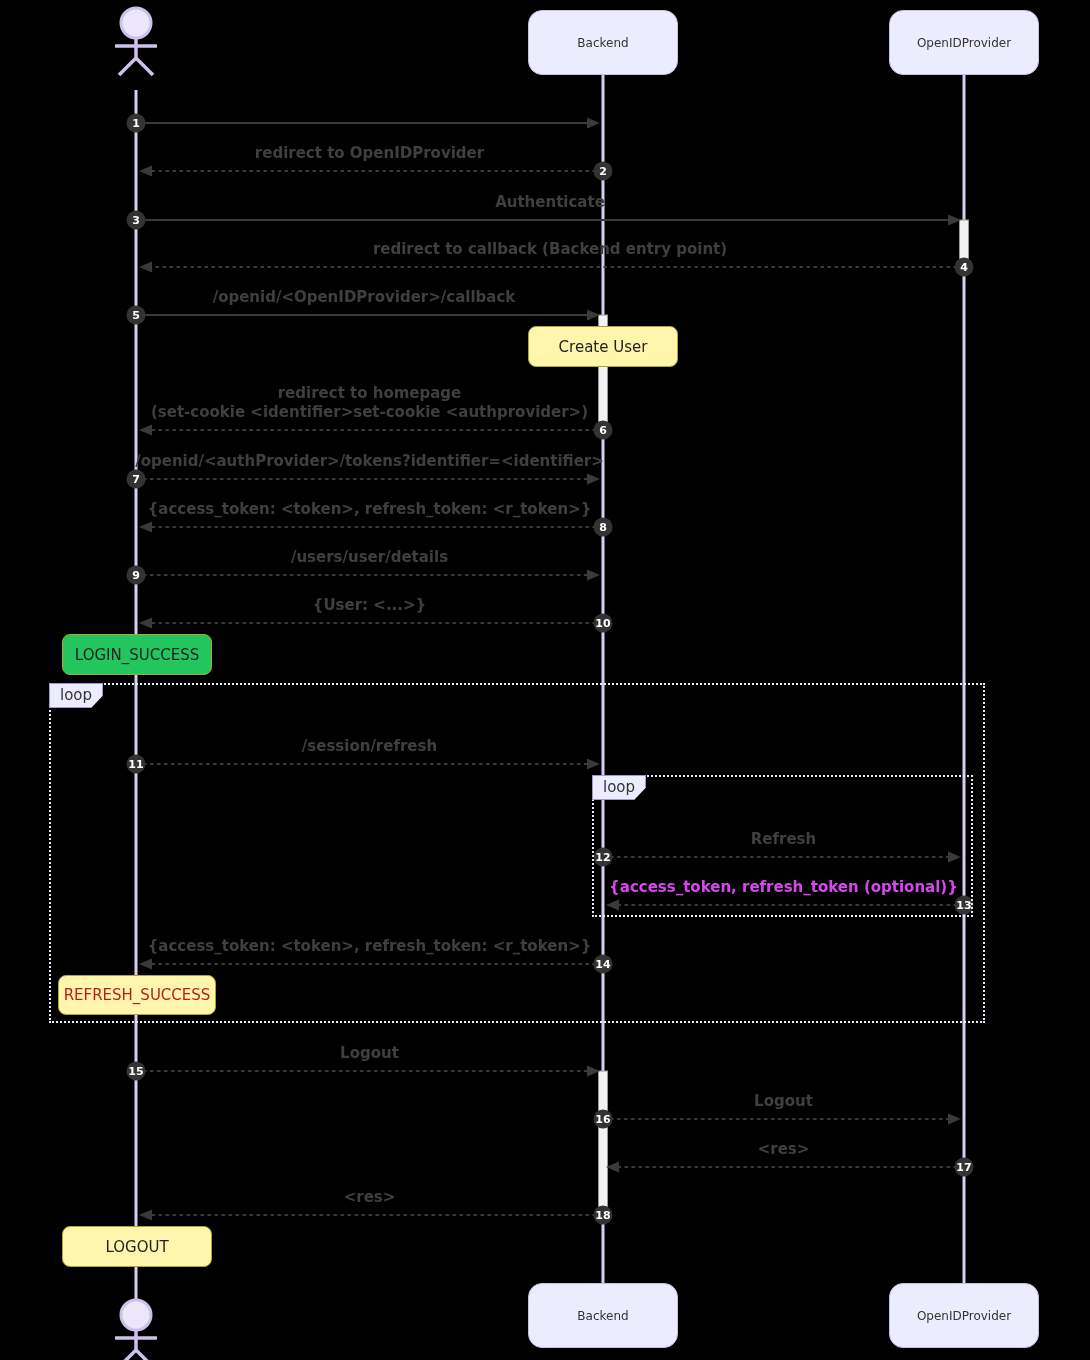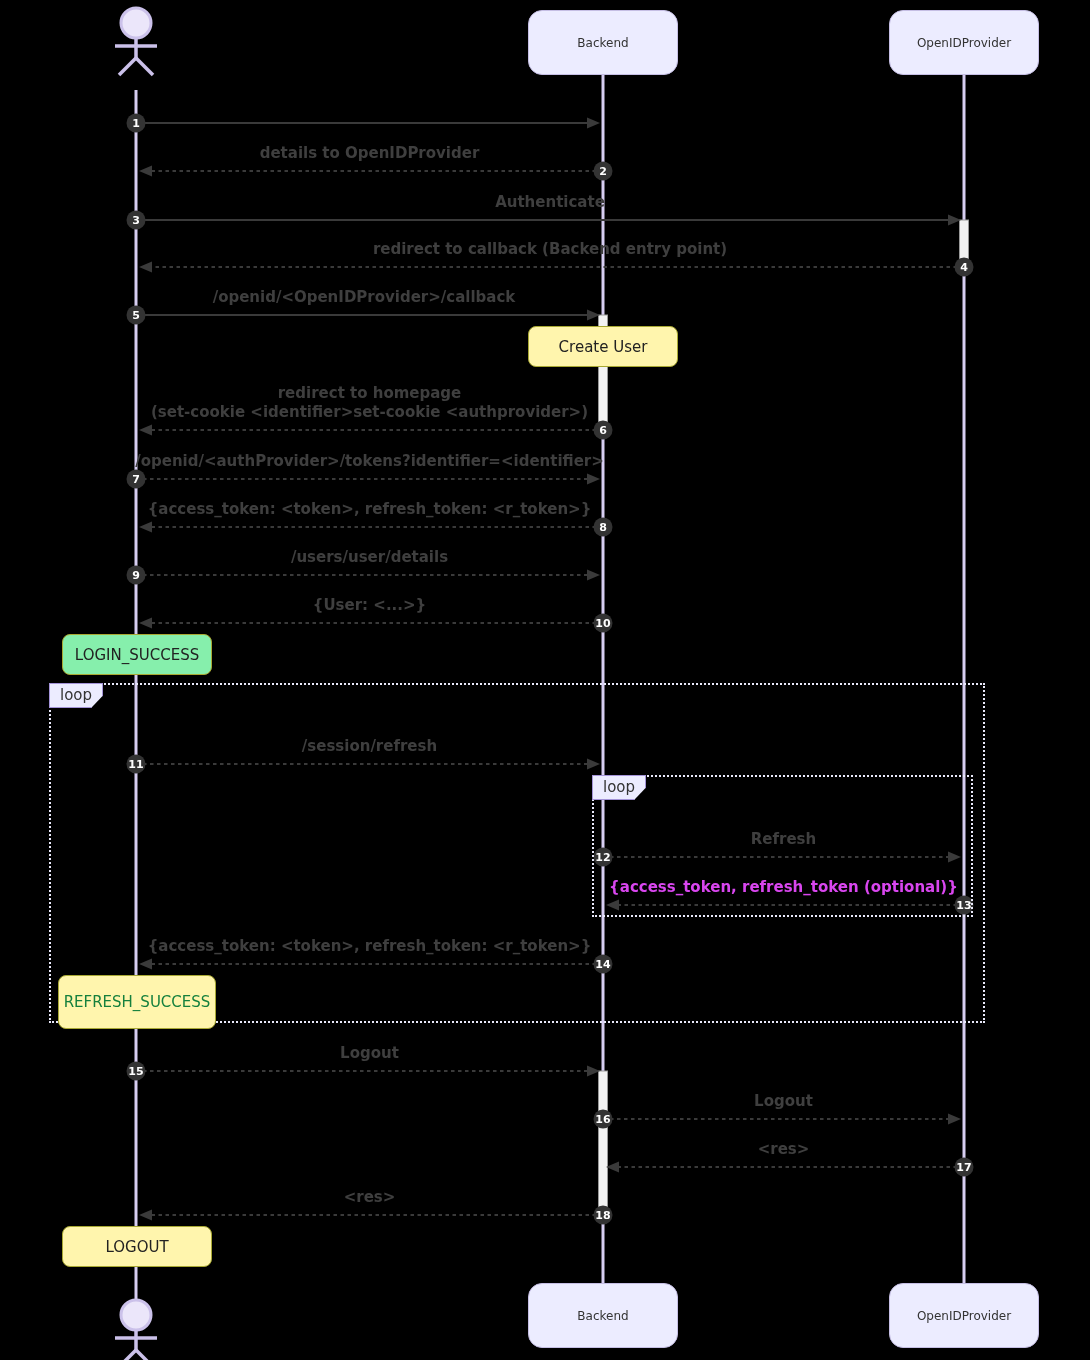--- a/index.html
+++ b/index.html
@@ -183,21 +183,21 @@
         <text x="964" y="1167" fill="#FFFFFF" font-size="11" font-weight="bold" text-anchor="middle" dominant-baseline="central">17</text>
       </g>
       <g>
         <line x1="603" y1="1215" x2="146" y2="1215" stroke="#3A3A3A" stroke-width="2" stroke-dasharray="3.5 3.5"></line>
         <polygon points="139,1215 152,1209.5 152,1220.5" fill="#3A3A3A"></polygon>
         <circle cx="603" cy="1215" r="9.5" fill="#333333"></circle>
         <text x="603" y="1215" fill="#FFFFFF" font-size="11" font-weight="bold" text-anchor="middle" dominant-baseline="central">18</text>
       </g>
     </svg>
   <div id="overlay" style="position:absolute;left:0;top:0;width:100%;height:100%;">
-      <div class="msg-label" style="left: 69.5px; top: 144px; color: rgb(63, 63, 63);">details to OpenIDProvider</div>
+      <div class="msg-label" style="left: 69.5px; top: 144px; color: rgb(63, 63, 63);">redirect to OpenIDProvider</div>
       <div class="msg-label" style="left: 250px; top: 193px; color: rgb(63, 63, 63);">Authenticate</div>
       <div class="msg-label" style="left: 250px; top: 240px; color: rgb(63, 63, 63);">redirect to callback (Backend entry point)</div>
       <div class="msg-label" style="left: 64px; top: 288px; color: rgb(63, 63, 63);">/openid/&lt;OpenIDProvider&gt;/callback</div>
       <div class="msg-label" style="left: 69.5px; top: 384px; color: rgb(63, 63, 63);">redirect to homepage
 (set-cookie &lt;identifier&gt;set-cookie &lt;authprovider&gt;)</div>
       <div class="msg-label" style="left: 69.5px; top: 452px; color: rgb(63, 63, 63);">/openid/&lt;authProvider&gt;/tokens?identifier=&lt;identifier&gt;</div>
       <div class="msg-label" style="left: 69.5px; top: 500px; color: rgb(63, 63, 63);">{access_token: &lt;token&gt;, refresh_token: &lt;r_token&gt;}</div>
       <div class="msg-label" style="left: 69.5px; top: 548px; color: rgb(63, 63, 63);">/users/user/details</div>
       <div class="msg-label" style="left: 69.5px; top: 596px; color: rgb(63, 63, 63);">{User: &lt;...&gt;}</div>
       <div class="msg-label" style="left: 69.5px; top: 737px; color: rgb(63, 63, 63);">/session/refresh</div>
@@ -208,22 +208,22 @@
       <div class="msg-label" style="left: 483.5px; top: 1092px; color: rgb(63, 63, 63);">Logout</div>
       <div class="msg-label" style="left: 483.5px; top: 1140px; color: rgb(63, 63, 63);">&lt;res&gt;</div>
       <div class="msg-label" style="left: 69.5px; top: 1188px; color: rgb(63, 63, 63);">&lt;res&gt;</div>
       <div class="loop-frame" style="left: 49px; top: 683px; width: 936px; height: 340px; border: 2px dotted rgb(233, 233, 250);">
         <div class="loop-label" style="background: rgb(236, 236, 255); border: 1px solid rgb(164, 148, 216); color: rgb(51, 51, 51);">loop</div>
       </div>
       <div class="loop-frame" style="left: 592px; top: 775px; width: 381px; height: 142px; border: 2px dotted rgb(233, 233, 250);">
         <div class="loop-label" style="background: rgb(236, 236, 255); border: 1px solid rgb(164, 148, 216); color: rgb(51, 51, 51);">loop</div>
       </div>
       <div class="note-box" style="left: 528px; top: 326px; width: 150px; height: 41px; background: rgb(255, 245, 173); border: 1.5px solid rgb(168, 168, 51); color: rgb(34, 34, 34);">Create User</div>
-      <div class="note-box" style="left: 62px; top: 634px; width: 150px; height: 41px; background: #86efac; border: 1.5px solid rgb(168, 168, 51); color: rgb(34, 34, 34);">LOGIN_SUCCESS</div>
-      <div class="note-box" style="left: 58px; top: 975px; width: 158px; height: 54px; background: rgb(255, 245, 173); border: 1.5px solid rgb(168, 168, 51); color: #15803d;">REFRESH_SUCCESS</div>
+      <div class="note-box" style="left: 62px; top: 634px; width: 150px; height: 41px; background: #22c55e; border: 1.5px solid rgb(168, 168, 51); color: rgb(34, 34, 34);">LOGIN_SUCCESS</div>
+      <div class="note-box" style="left: 58px; top: 975px; width: 158px; height: 40px; background: rgb(255, 245, 173); border: 1.5px solid rgb(168, 168, 51); color: #b91c1c;">REFRESH_SUCCESS</div>
       <div class="note-box" style="left: 62px; top: 1226px; width: 150px; height: 41px; background: rgb(255, 245, 173); border: 1.5px solid rgb(168, 168, 51); color: rgb(34, 34, 34);">LOGOUT</div>
       <div class="participant-box" style="left: 528px; top: 10px; width: 150px; height: 65px; background: rgb(236, 236, 255); border: 1px solid rgb(197, 190, 228); color: rgb(51, 51, 51);">
         <span>Backend</span>
       </div>
       <div class="participant-box" style="left: 528px; top: 1283px; width: 150px; height: 65px; background: rgb(236, 236, 255); border: 1px solid rgb(197, 190, 228); color: rgb(51, 51, 51);">
         <span>Backend</span>
       </div>
       <div class="participant-box" style="left: 889px; top: 10px; width: 150px; height: 65px; background: rgb(236, 236, 255); border: 1px solid rgb(197, 190, 228); color: rgb(51, 51, 51);">
         <span>OpenIDProvider</span>
       </div>

